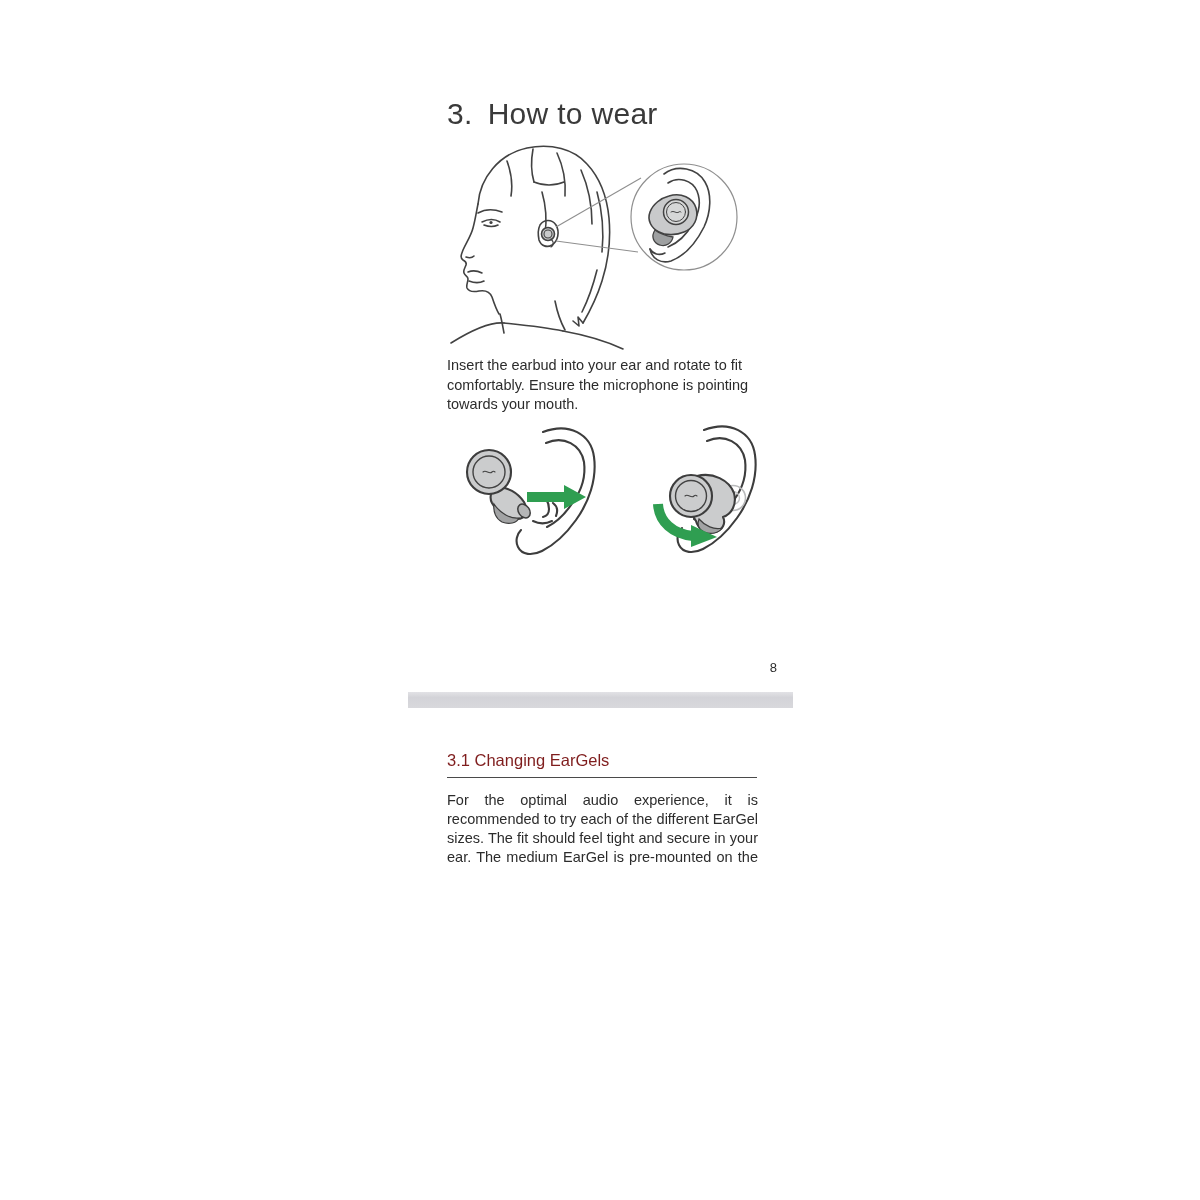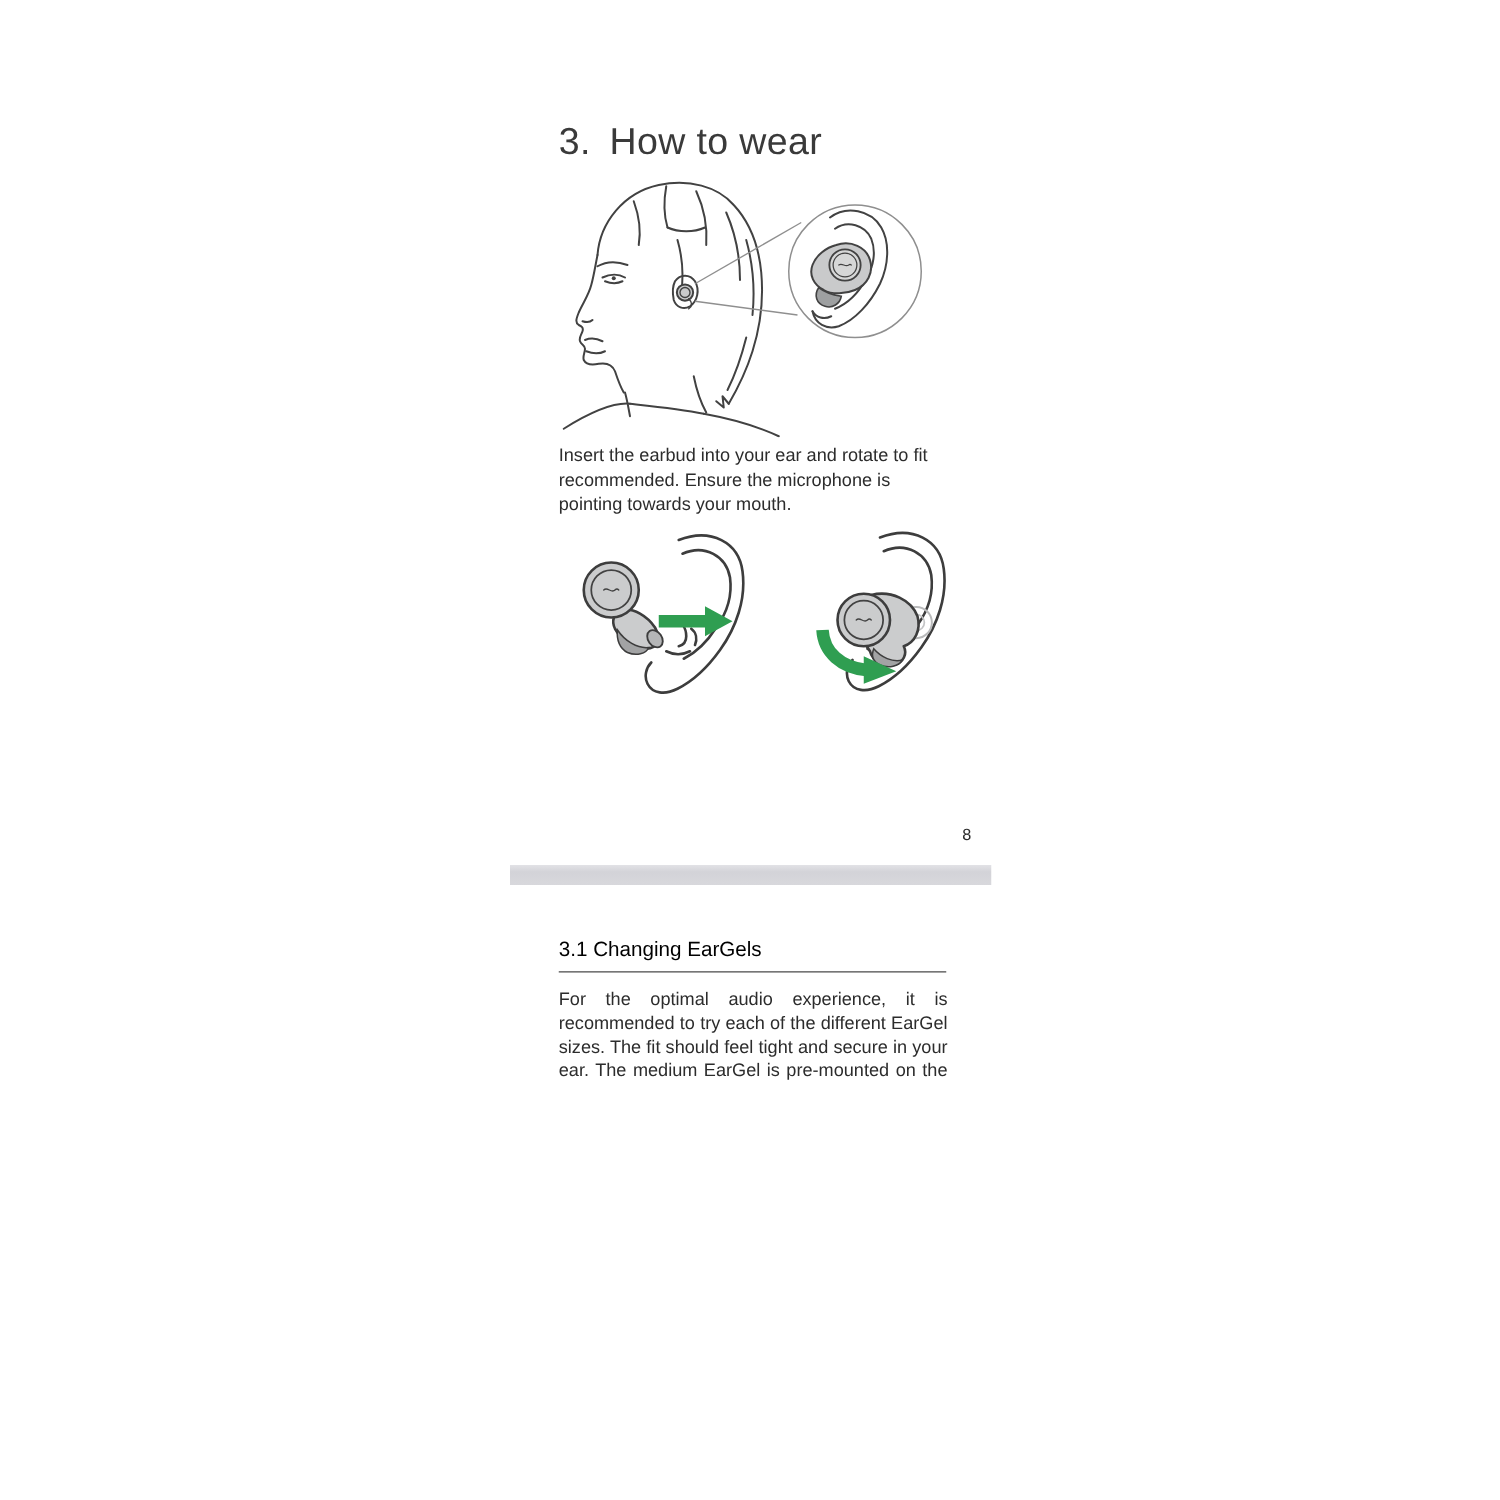--- a/index.html
+++ b/index.html
@@ -8,21 +8,21 @@
     font-family:"Liberation Sans","DejaVu Sans",sans-serif;color:#2e2e2e;
   }
   .abs{position:absolute;}
   
   .title{left:447px;top:97px;font-size:30px;font-weight:400;color:#3a3a3a;letter-spacing:.3px;}
   .title .num{display:inline-block;margin-right:15px;}
   .instruction{left:447px;top:356px;width:303px;font-size:14.5px;line-height:19.5px;color:#2c2c2c;}
   .page-number{left:660px;top:660px;width:117px;text-align:right;font-size:13px;color:#2c2c2c;}
   .divider{left:408px;top:692px;width:385px;height:16px;
     background:linear-gradient(180deg,#e2e2e6 0%,#d3d3d8 35%,#d8d8dc 100%);}
-  .heading{left:447px;top:751px;width:310px;font-size:16.5px;font-weight:400;color:#000000;
+  .heading{left:447px;top:751px;width:310px;font-size:16.5px;font-weight:400;color:#7f1d1d;
     padding-bottom:7px;border-bottom:1.5px solid #4a4a4a;}
   .bodytext{left:447px;top:791px;width:311px;font-size:14.5px;line-height:18.9px;
     text-align:justify;color:#2c2c2c;}
   
   .sizes{left:476px;top:922px;width:270px;height:50px;display:flex;align-items:center;}
   .size-group{display:flex;align-items:center;}
   .badge{width:20px;height:20px;border-radius:50%;background:#a7a7a7;color:#474747;
     font-size:11.5px;font-weight:700;display:flex;align-items:center;justify-content:center;
     margin-right:7px;flex:0 0 auto;}
   .gap20{width:20px;flex:0 0 auto;}
@@ -97,21 +97,21 @@
       <g>
         <path class="gfill-s" d="M212 92 C 204 88 200 80 203 72 C 206 64 214 58 222 56 C 234 52 246 58 249 68 C 252 78 247 88 237 92 C 230 95 219 96 212 92 Z"></path>
         <path d="M208 90 C 204 96 206 103 213 105 C 219 107 225 103 226 97 C 220 96 213 94 208 90 Z" fill="#9ea0a1" stroke="#424242" stroke-width="1.3"></path>
         <circle cx="229" cy="72" r="12.5" fill="#d6d7d7" stroke="#424242" stroke-width="1.5"></circle>
         <circle cx="229" cy="72" r="9.5" class="ln" style="stroke-width:1"></circle>
         <path class="ln" style="stroke-width:1" d="M224 72 C 227 70 229 74 232 72 C 233 71 234 72 234 72"></path>
       </g>
     </g>
   </svg>
 
-  <p class="abs instruction" style="margin:0;">Insert the earbud into your ear and rotate to fit recommended. Ensure the microphone is pointing towards your mouth.</p>
+  <p class="abs instruction" style="margin:0;">Insert the earbud into your ear and rotate to fit comfortably. Ensure the microphone is pointing towards your mouth.</p>
 
   <svg class="abs" style="left:447px;top:424px;" width="312" height="142" viewBox="0 0 312 142">
     <defs>
       <g id="earShape">
         <path class="ln2" d="M96 8 C 122 -2 144 10 147 33 C 150 55 142 78 129 96 C 119 110 107 121 95 127 C 85 132 75 131 71 123 C 68 117 70 110 74 106"></path>
         <path class="ln2" d="M99 19 C 117 11 134 21 137 38 C 139 53 134 67 126 78"></path>
         <path class="ln2" d="M126 78 C 119 89 110 98 100 103"></path>
         <path class="ln2" d="M92 71 C 98 73 102 78 102 85 C 102 89 100 92 96 93"></path>
         <path class="ln2" d="M106 79 C 110 82 111 87 109 92"></path>
         <path class="ln2" d="M86 97 C 92 100 99 100 105 97"></path>

